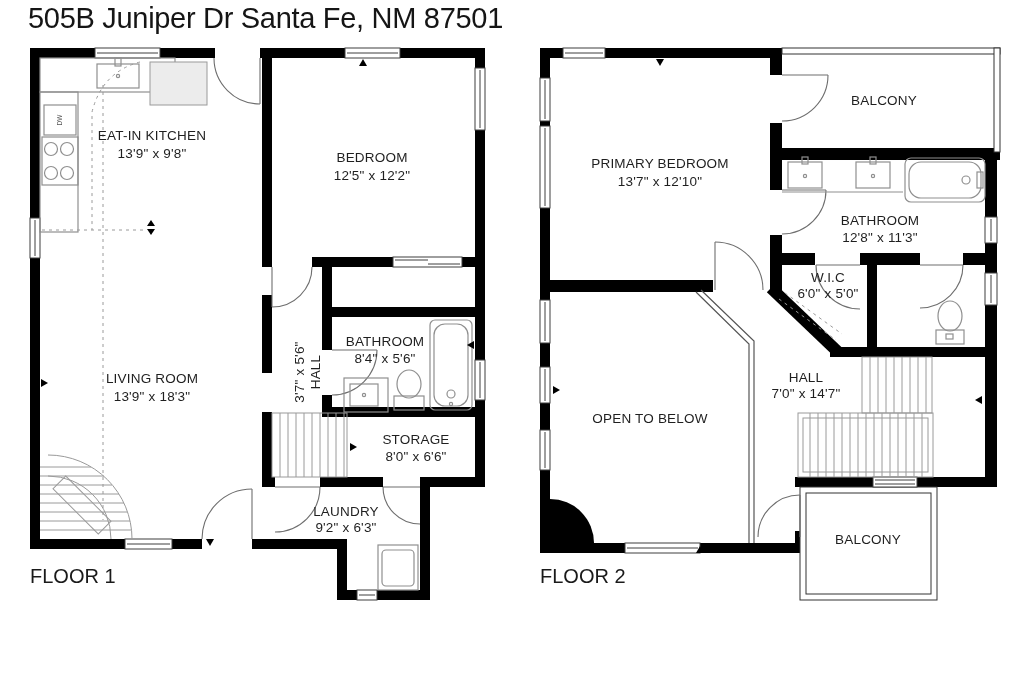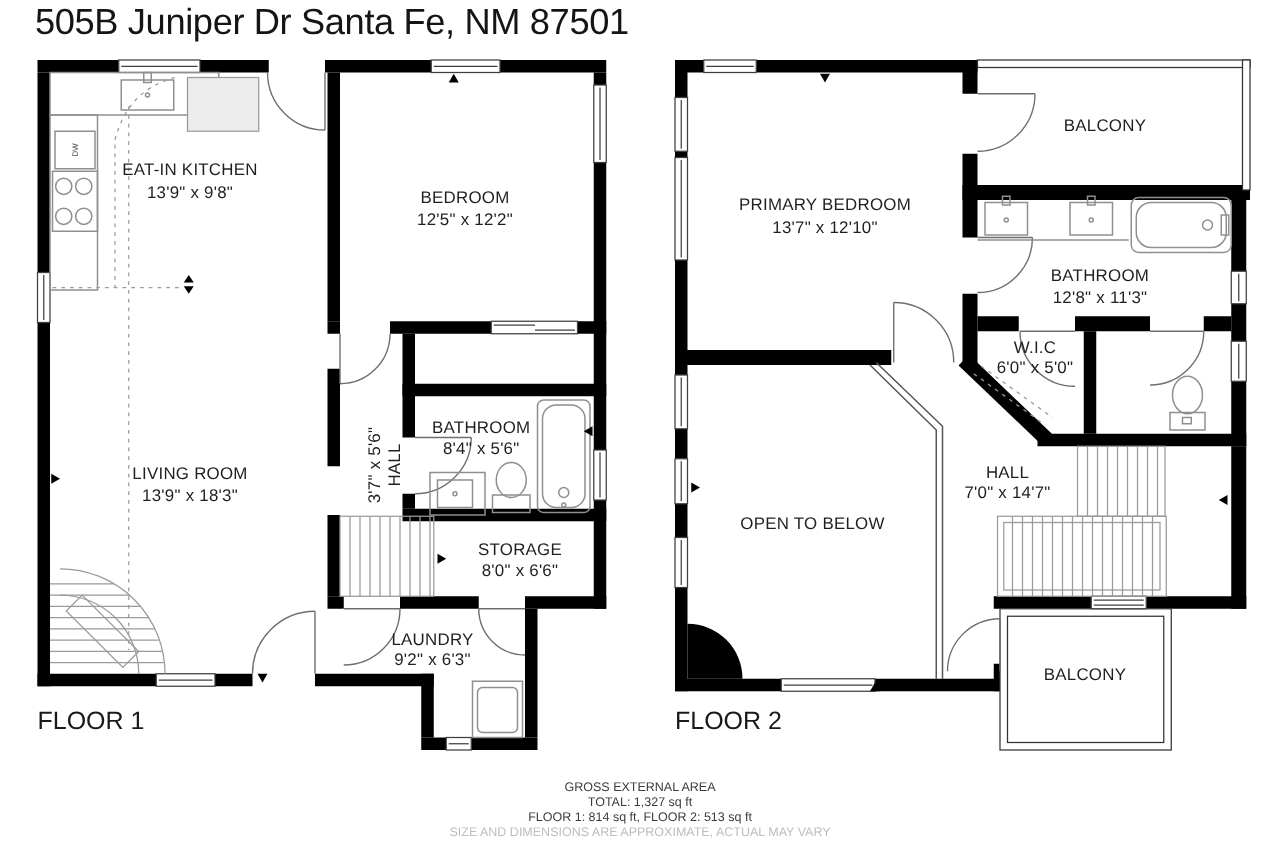--- a/index.html
+++ b/index.html
@@ -389,20 +389,14 @@
       <polygon class="arrow" points="147,229 155,229 151,235"></polygon>
       <polygon class="arrow" points="350,443 350,451 357,447"></polygon>
       <polygon class="arrow" points="656,59 664,59 660,66"></polygon>
       <polygon class="arrow" points="886,153 894,153 890,146" transform="translate(0,7)"></polygon>
       <polygon class="arrow" points="553,386 553,394 560,390"></polygon>
       <polygon class="arrow" points="982,396 982,404 975,400"></polygon>
       <polygon class="arrow" points="696,553 704,553 700,546"></polygon>
     </g>
   </svg>
 
-  <div id="footer">
-    <div>GROSS EXTERNAL AREA</div>
-    <div>TOTAL: 1,327 sq ft</div>
-    <div>FLOOR 1: 814 sq ft, FLOOR 2: 513 sq ft</div>
-    <div class="disclaimer">SIZE AND DIMENSIONS ARE APPROXIMATE, ACTUAL MAY VARY</div>
-  </div>
 
 </div>
 
 </body></html>

